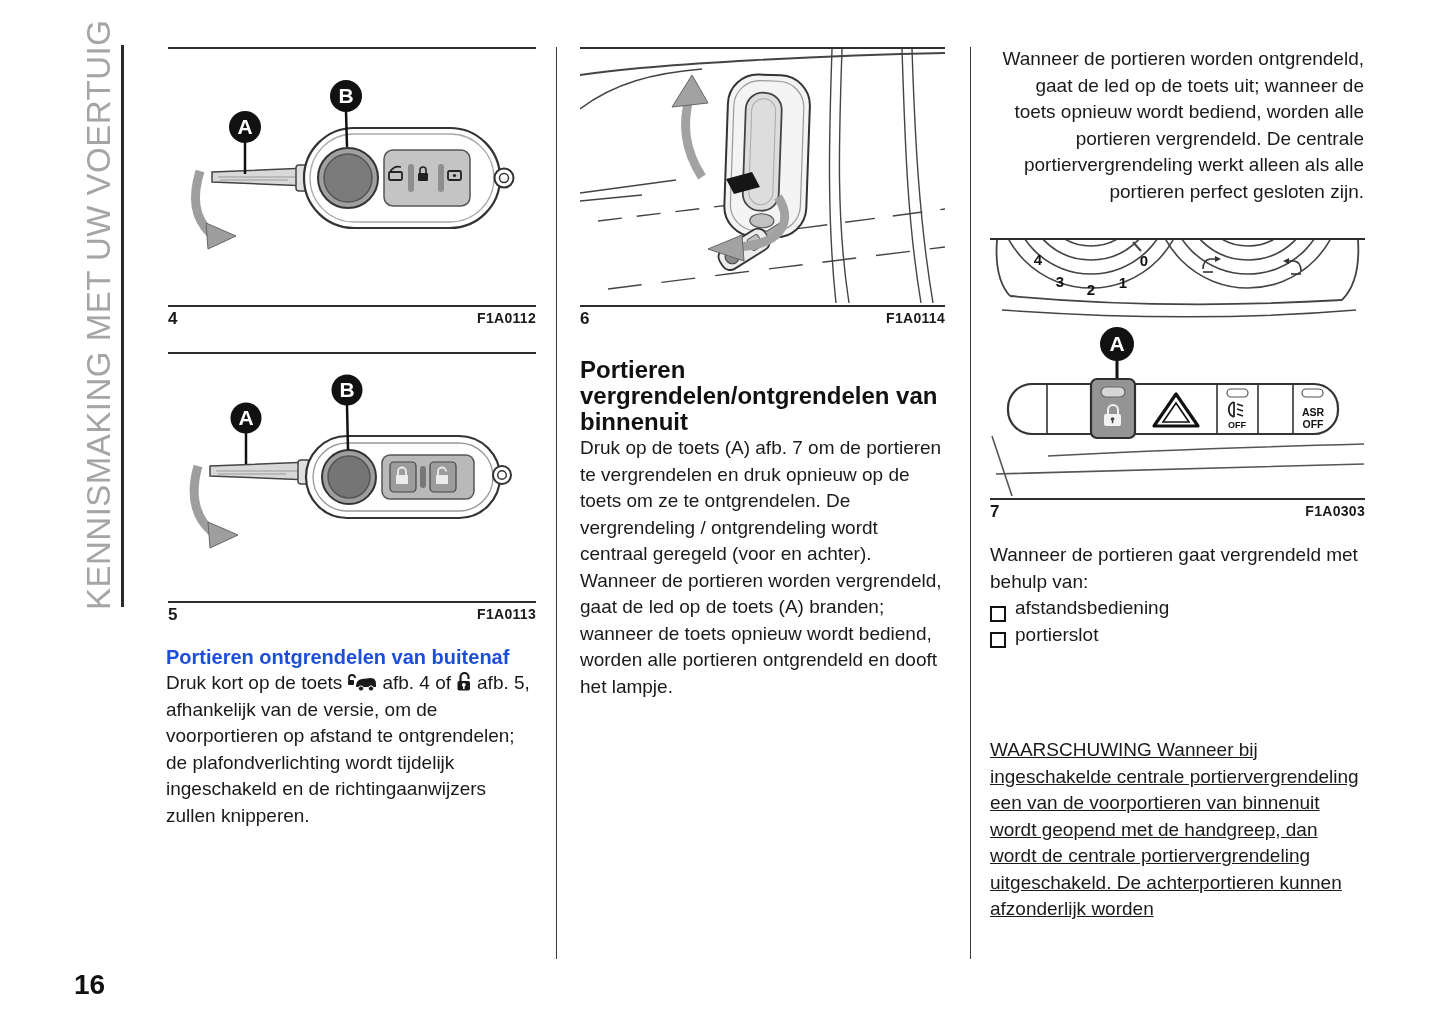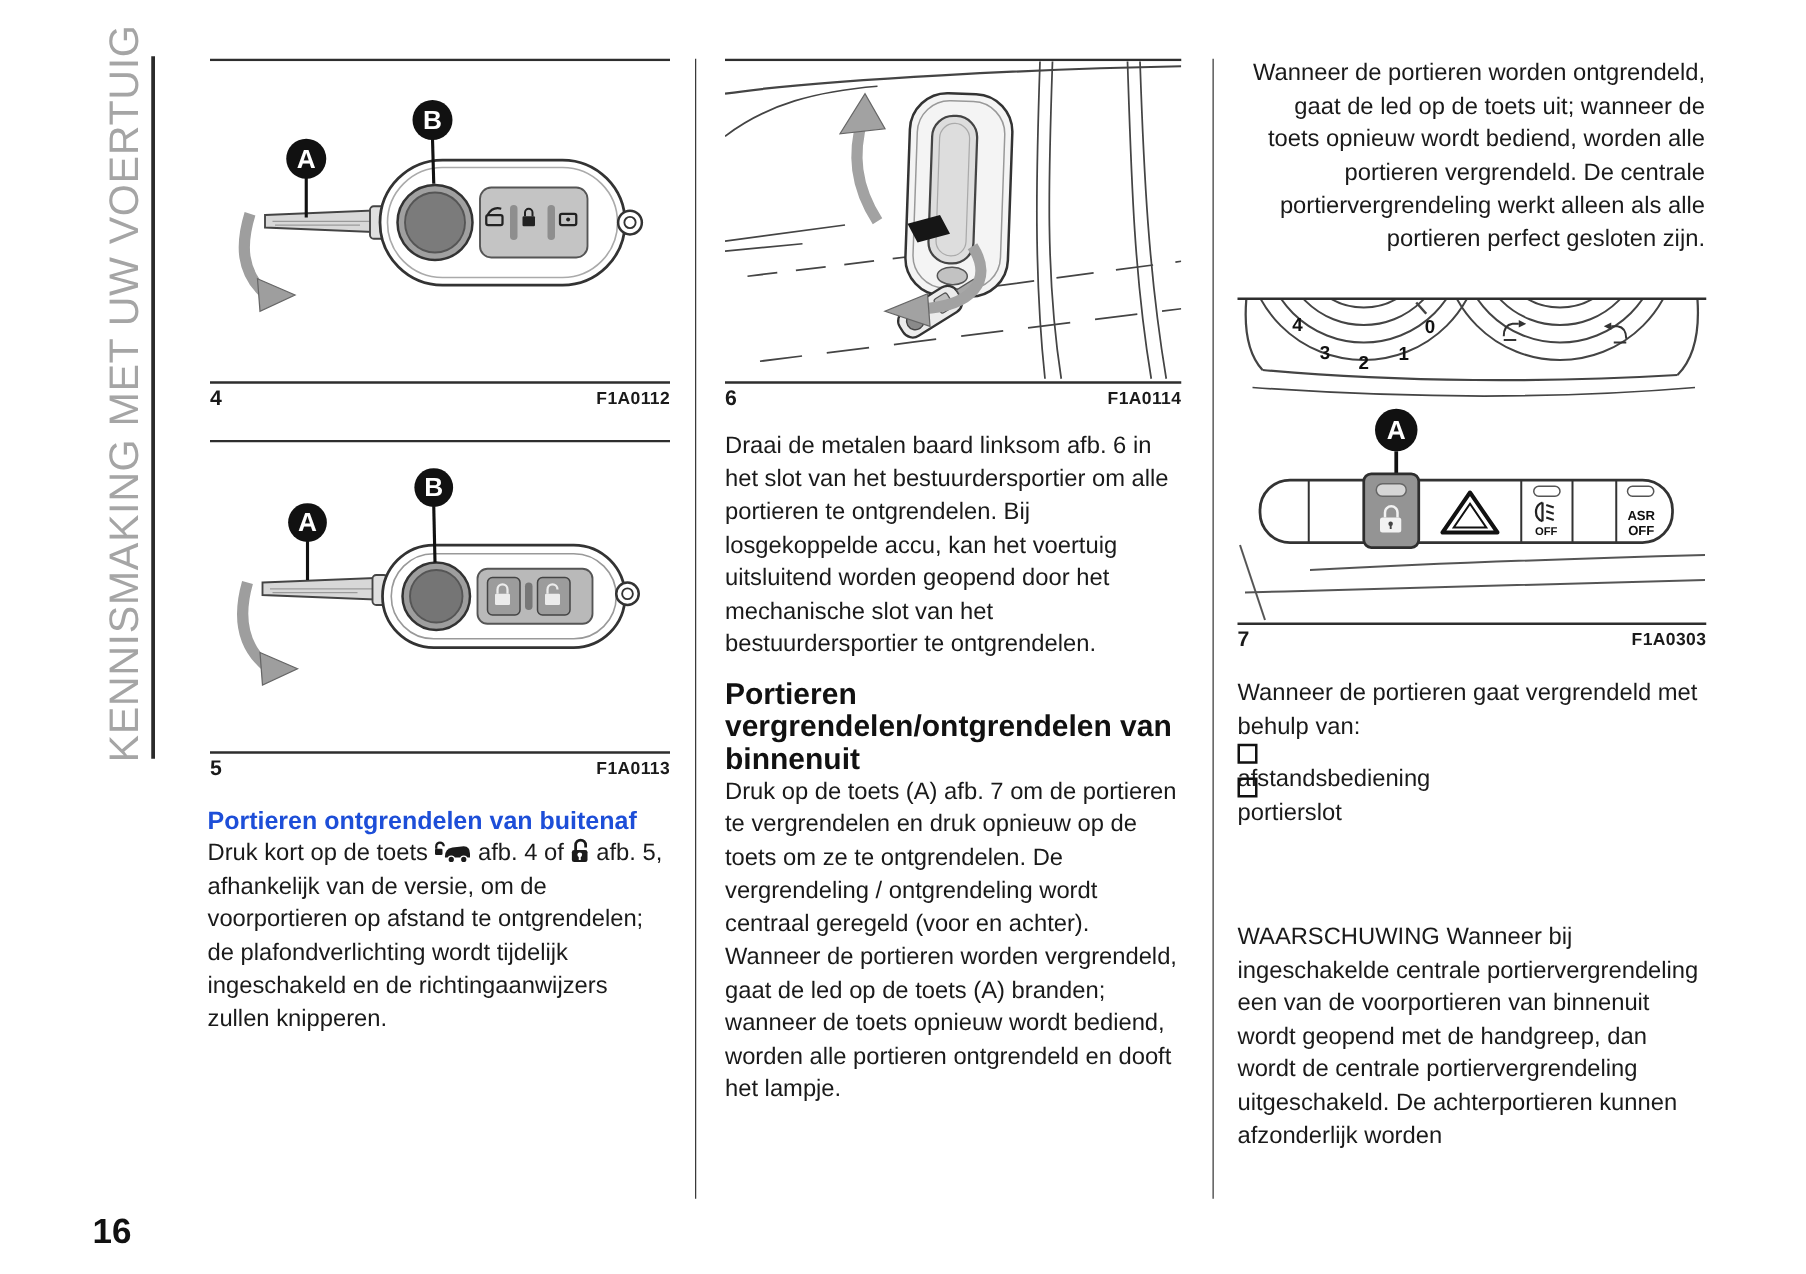--- a/index.html
+++ b/index.html
@@ -24,21 +24,21 @@
   .fig-code{font-weight:bold;font-size:14px;letter-spacing:0.3px;line-height:16px;}
   .callout-letter{fill:#ffffff;font-weight:bold;font-size:21px;text-anchor:middle;}
   .dial-num{font-weight:bold;font-size:15px;fill:#111;text-anchor:middle;}
   .btn-label{font-weight:bold;font-size:10.5px;fill:#111;text-anchor:middle;}
   .btn-label-sm{font-weight:bold;font-size:9px;fill:#111;text-anchor:middle;}
   
   .tblock{position:absolute;font-size:19px;line-height:26.5px;}
   .tblock p{margin:0;}
   .tblock h3{margin:0;font-size:20px;line-height:26px;font-weight:bold;color:#1d4ed8;}
   .hline{font-size:24px;line-height:26px;font-weight:bold;color:#111;}
-  .bullet-row{display:flex;align-items:flex-start;height:26.5px;flex-direction:column;}
+  .bullet-row{display:flex;align-items:flex-end;height:26.5px;}
   .sq{display:inline-block;width:12px;height:12px;border:2.5px solid #111;margin-right:9px;flex:0 0 auto;}
   .inline-ic{display:inline-block;vertical-align:-3px;margin:0 5px;}
   .pagenum{position:absolute;left:74px;top:969px;font-size:28px;font-weight:bold;color:#111;}
 </style>
 </head>
 <body>
 
 <div class="page">
 
   <div class="sidebar-text">KENNISMAKING MET UW VOERTUIG</div>
@@ -262,21 +262,20 @@
           <circle cx="24" cy="16.5" r="2.6" fill="#1a1a1a" stroke="#fff" stroke-width="1"></circle>
         </svg><span>afb. 4 of</span><svg class="inline-ic" width="16" height="21" viewBox="0 0 16 21">
           <path d="M4.5,10 V6 a4,4 0 0 1 8,0 V8" fill="none" stroke="#1a1a1a" stroke-width="2.2"></path>
           <rect x="1.5" y="10" width="12.5" height="9.5" rx="1.8" fill="#1a1a1a"></rect>
           <circle cx="7.8" cy="13.8" r="1.9" fill="#fff"></circle>
           <rect x="7" y="14.8" width="1.6" height="3.2" fill="#fff"></rect>
         </svg><span>afb. 5, afhankelijk van de versie, om de voorportieren op afstand te ontgrendelen; de plafondverlichting wordt tijdelijk ingeschakeld en de richtingaanwijzers zullen knipperen.</span></p>
   </div>
 
   <div class="tblock" style="left:580px;top:344px;width:368px;">
-    <p>Draai de metalen baard linksom afb. 6 in het slot van het bestuurdersportier om alle portieren te ontgrendelen. Bij losgekoppelde accu, kan het voertuig uitsluitend worden geopend door het mechanische slot van het bestuurdersportier te ontgrendelen.</p>
     <div style="margin-top:13px;">
       <div class="hline">Portieren</div>
       <div class="hline">vergrendelen/ontgrendelen van</div>
       <div class="hline">binnenuit</div>
     </div>
     <p>Druk op de toets (A) afb. 7 om de portieren te vergrendelen en druk opnieuw op de toets om ze te ontgrendelen. De vergrendeling / ontgrendeling wordt centraal geregeld (voor en achter).</p>
     <p>Wanneer de portieren worden vergrendeld, gaat de led op de toets (A) branden; wanneer de toets opnieuw wordt bediend, worden alle portieren ontgrendeld en dooft het lampje.</p>
   </div>
 
   <div class="tblock" style="left:990px;top:46px;width:374px;text-align:right;">
@@ -288,19 +287,19 @@
     <div class="bullet-row">
       <span class="sq"></span>
       <span>afstandsbediening</span>
     </div>
     <div class="bullet-row">
       <span class="sq"></span>
       <span>portierslot</span>
     </div>
   </div>
 
-  <div class="tblock" style="left:990px;top:737px;width:374px;">
+  <div class="tblock" style="left:990px;top:737px;width:374px;text-decoration:underline;">
     <p>WAARSCHUWING Wanneer bij ingeschakelde centrale portiervergrendeling een van de voorportieren van binnenuit wordt geopend met de handgreep, dan wordt de centrale portiervergrendeling uitgeschakeld. De achterportieren kunnen afzonderlijk worden</p>
   </div>
 
   <div class="pagenum">16</div>
 
 </div>
 
 </body></html>

